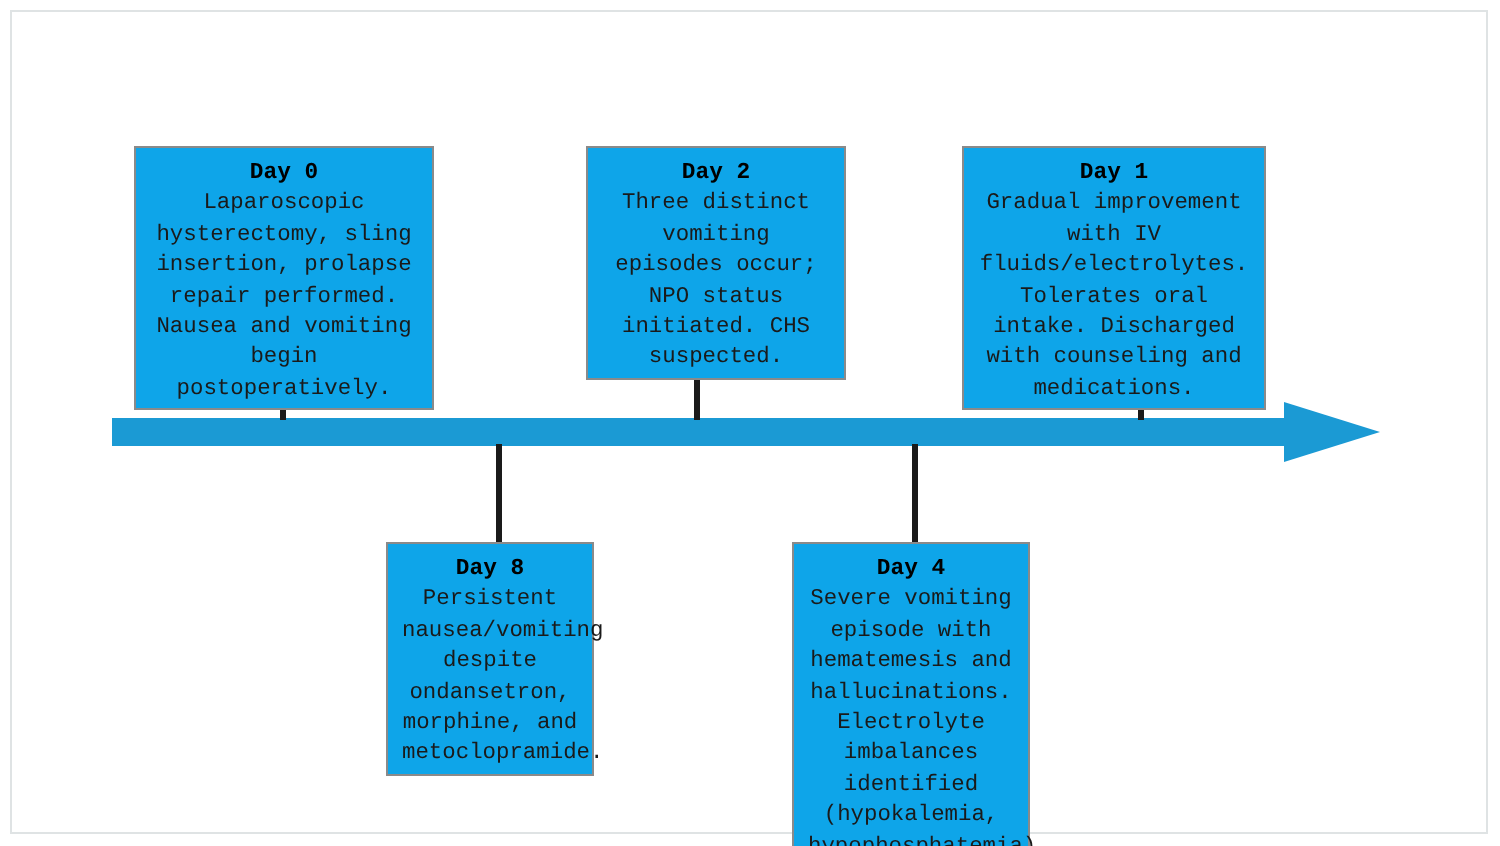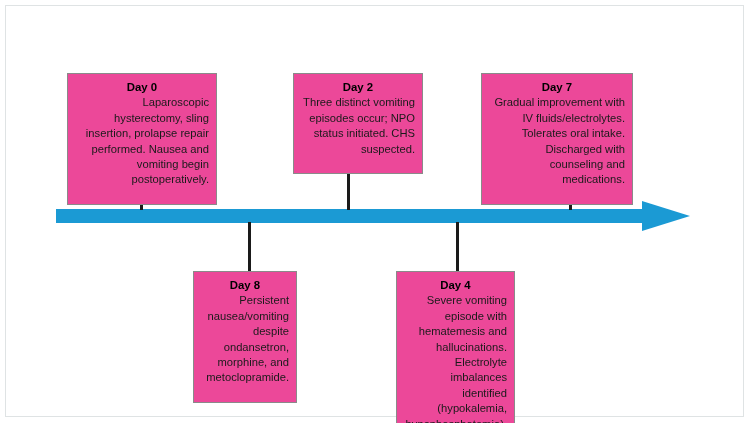--- a/index.html
+++ b/index.html
@@ -60,38 +60,39 @@
   .tick {
     position: absolute;
     width: 3px;
     background: #1a1a1a;
   }
   
   .event-box {
     position: absolute;
     box-sizing: border-box;
     border: 1px solid #8a8a8a;
-    background: #ec4899;
-    padding: 6px 7px 16px 7px;
+    background: #0ea5e9;
+    padding: 6px 7px 1px 7px;
     font-size: 11.2px;
     line-height: 15.4px;
     color: #1a1a1a;
+    font-family: Liberation Mono, monospace;
   }
   .event-title {
     display: block;
     text-align: center;
     font-weight: bold;
     font-size: 11.4px;
     line-height: 15.4px;
     margin-bottom: 0px;
     color: #000000;
   }
   .event-text {
     display: block;
-    text-align: right;
+    text-align: center;
     color: #1a1a1a;
   }
   
   #box-day-0 { left: 61px;  top: 67px;  width: 150px; }
   #box-day-2 { left: 287px; top: 67px;  width: 130px; }
   #box-day-4 { left: 475px; top: 67px;  width: 152px; }
   #box-day-1 { left: 187px; top: 265px; width: 104px; }
   #box-day-3 { left: 390px; top: 265px; width: 119px; }
 
   #tick-day-0 { left: 134px; top: 165px; height: 39px; }
@@ -121,21 +122,21 @@
       <span class="event-title">Day 0</span>
       <span class="event-text">Laparoscopic hysterectomy, sling insertion, prolapse repair performed. Nausea and vomiting begin postoperatively.</span>
     </div>
 
     <div class="event-box" id="box-day-2">
       <span class="event-title">Day 2</span>
       <span class="event-text">Three distinct vomiting episodes occur; NPO status initiated. CHS suspected.</span>
     </div>
 
     <div class="event-box" id="box-day-4">
-      <span class="event-title">Day 7</span>
+      <span class="event-title">Day 1</span>
       <span class="event-text">Gradual improvement with IV fluids/electrolytes. Tolerates oral intake. Discharged with counseling and medications.</span>
     </div>
 
     <div class="event-box" id="box-day-1">
       <span class="event-title">Day 8</span>
       <span class="event-text">Persistent nausea/vomiting despite ondansetron, morphine, and metoclopramide.</span>
     </div>
 
     <div class="event-box" id="box-day-3">
       <span class="event-title">Day 4</span>

